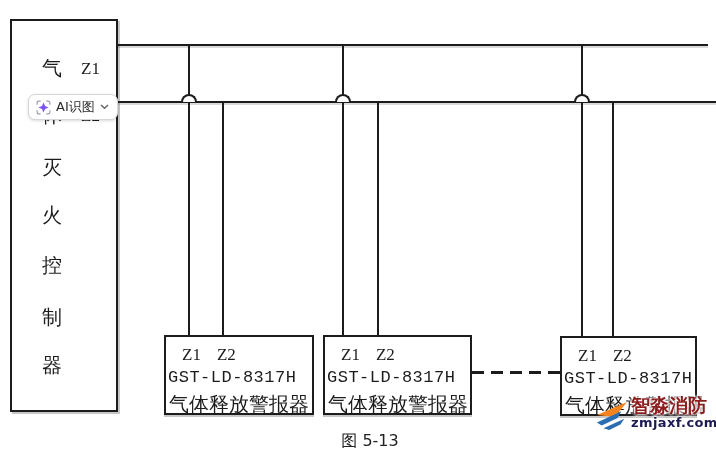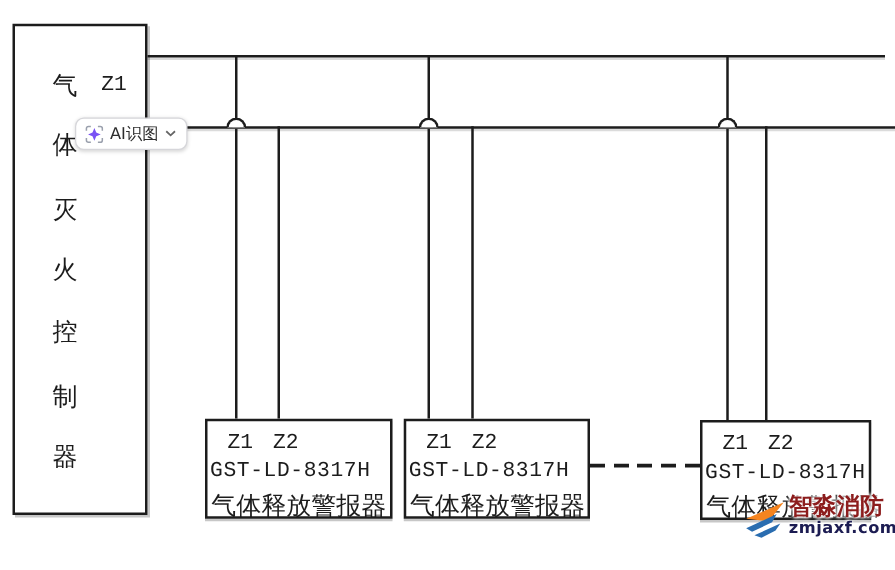--- a/index.html
+++ b/index.html
@@ -10,29 +10,29 @@
   }
   .abs { position:absolute; }
 
   
   .controller-box {
     left:10px; top:19px; width:108px; height:393px;
     border:2px solid #1c1c1c; background:#fff;
     box-shadow:2px 2px 0 rgba(0,0,0,0.22);
   }
   .cjk { font-family:"DejaVu Serif", serif; font-size:20px; line-height:1; color:#1c1c1c; }
-  .mono { font-family:Liberation Mono, monospace; font-size:17px; line-height:1; color:#1c1c1c; }
+  .mono { font-family:Liberation Serif, serif; font-size:17px; line-height:1; color:#1c1c1c; }
 
   
   .ai-btn {
     left:28px; top:94px; height:26px; padding:0 8px 0 7px;
     display:flex; align-items:center; gap:5px;
     background:#ffffff; border:1px solid #d6d6da; border-radius:7px;
     box-shadow:0 1px 3px rgba(0,0,0,0.15); z-index:8; cursor:pointer;
-    font-size:13px; color:#2d2d2d; font-family:"DejaVu Sans", sans-serif;margin-left:32px;
+    font-size:13px; color:#2d2d2d; font-family:"DejaVu Sans", sans-serif;
   }
 
   
   .hline { background:#1c1c1c; height:2px; box-shadow:0 2px 0 rgba(0,0,0,0.14); }
   .vline { background:#1c1c1c; width:2px; }
   .hop {
     width:16px; height:8px; background:#ffffff;
     border:2px solid #1c1c1c; border-bottom:none;
     border-radius:8px 8px 0 0;
   }
@@ -141,20 +141,21 @@
 
   <div class="abs alarm-box" style="left:560px; top:336px; width:137px;">
     <div class="alarm-terminals">
       <span class="mono">Z1</span>
       <span class="mono">Z2</span>
     </div>
     <div class="alarm-model">GST-LD-8317H</div>
     <div class="alarm-name">气体释放警报器</div>
   </div>
 
+  <div class="abs caption">图 5-13</div>
 
   <div class="abs watermark">
     <span style="display:flex; margin-top:4px;">
       <svg width="34" height="32" viewBox="0 0 36 34">
         <path d="M2 16 L34 2 L21 18 Z" fill="#f5841f"></path>
         <path d="M2 24 L28 12 L24 19 L7 27 Z" fill="#2a6db0"></path>
         <path d="M9 30 L31 20 L27 26 L15 32 Z" fill="#2a6db0"></path>
       </svg>
     </span>
     <span class="wm-text">

